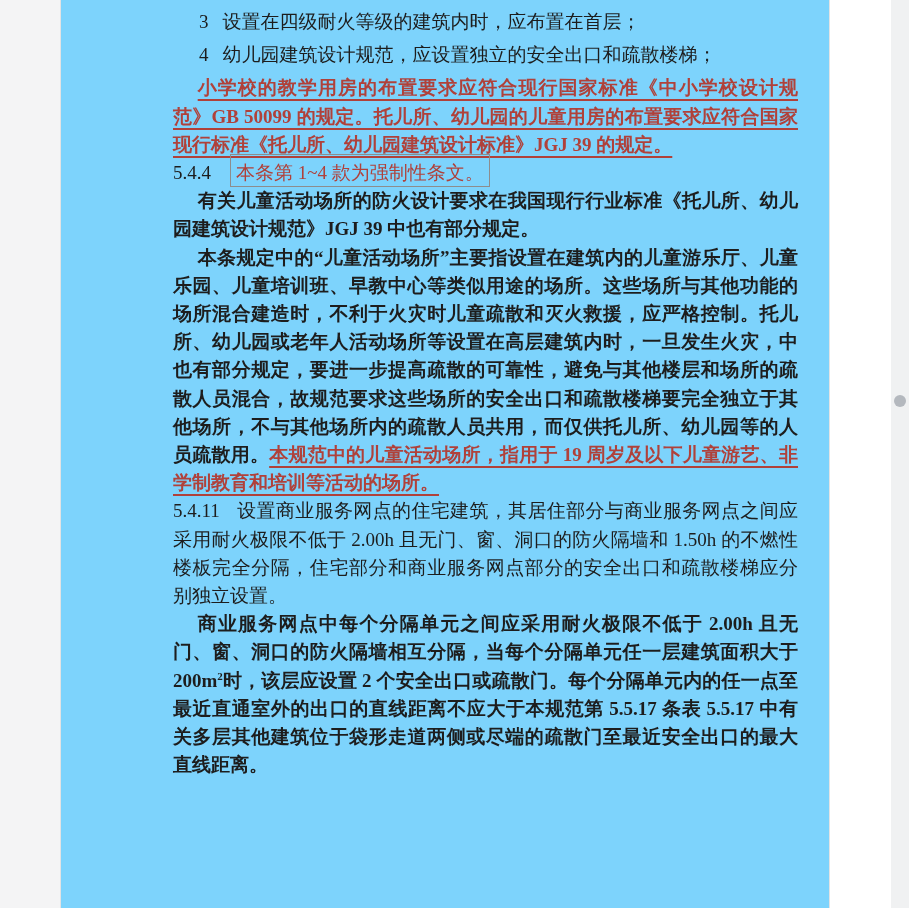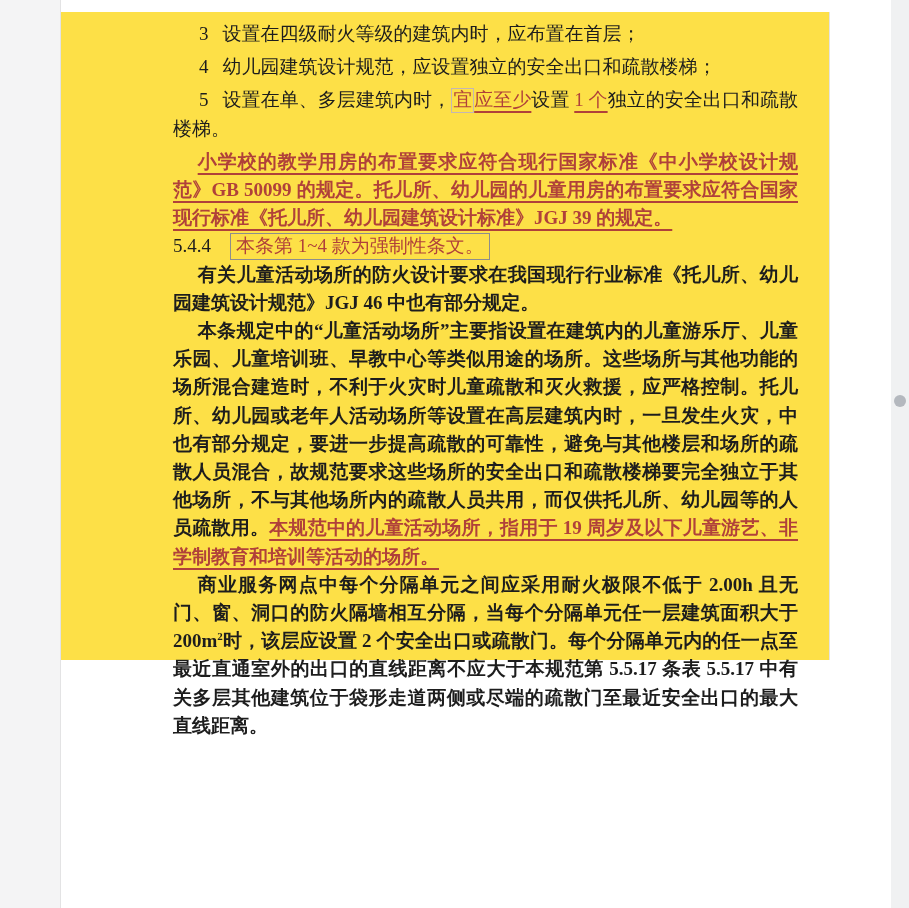--- a/index.html
+++ b/index.html
@@ -10,36 +10,36 @@
   body{
     width:909px;height:908px;overflow:hidden;background:#ffffff;
     font-family:"Liberation Serif","DejaVu Serif",serif;color:var(--ink);
     position:relative;
   }
   .left-margin{
     position:absolute;left:0;top:0;width:60px;height:908px;
     background:var(--margin-bg);border-right:1px solid var(--page-border);
   }
   .doc-page{
-    position:absolute;left:61px;top:12px;width:769px;height:648px;background:#fde047;
+    position:absolute;left:61px;top:0;width:769px;height:908px;background:#7dd3fc;
     border-right:1px solid var(--page-border);box-sizing:border-box;
   }
   .content{
     position:absolute;left:112px;top:8px;width:625px;
     font-size:19px;line-height:28.2px;text-align:justify;
   }
   p.line{margin:0;}
   p.list{margin-bottom:5px;}
   p.indent{text-indent:1.3em;font-weight:bold;}
   .seg-n{color:var(--ink);}
   .seg-b{font-weight:bold;font-family:"Liberation Sans","DejaVu Sans",sans-serif;}
   .seg-ru{color:var(--red);text-decoration:underline;text-decoration-thickness:1.5px;text-underline-offset:5px;}
   .seg-rbox{
     color:var(--red);border:1px solid var(--box-border);
-    padding:1px 5px 3px 5px;margin-left:2px;
+    padding:7px 5px 3px 5px;margin-left:2px;
   }
   .seg-rdel{
     color:var(--red);border:1px solid var(--delbox-border);
     padding:0 1px 2px 1px;
   }
   .seg-num{margin-right:0.9em;}
   .seg-numli{display:inline-block;margin-left:26px;margin-right:14px;text-indent:0;}
   sup.seg-sup{font-size:11px;line-height:0;}
   .scroll-track{
     position:absolute;right:0;top:0;width:18px;height:908px;background:var(--track);
@@ -51,24 +51,24 @@
 </style>
 </head>
 <body>
 
 <div class="left-margin"></div>
 
 <div class="doc-page">
   <div class="content">
       <p class="line list"><span class="seg-numli">3</span><span class="seg-n">设置在四级耐火等级的建筑内时，应布置在首层；</span></p>
       <p class="line list"><span class="seg-numli">4</span><span class="seg-n">幼儿园建筑设计规范，应设置独立的安全出口和疏散楼梯；</span></p>
-      <p class="line list"><span class="seg-numli">5</span><span class="seg-n">设置在单、多层建筑内时，</span><span class="seg-rdel">宜</span><span class="seg-ru">应至少</span><span class="seg-n">设置 </span><span class="seg-ru">1 个</span><span class="seg-n">独立的安全出口和疏散楼梯。</span></p>
       <p class="line indent"><span class="seg-ru">小学校的教学用房的布置要求应符合现行国家标准《中小学校设计规范》GB 50099 的规定。托儿所、幼儿园的儿童用房的布置要求应符合国家现行标准《托儿所、幼儿园建筑设计标准》JGJ 39 的规定。</span></p>
       <p class="line"><span class="seg-num">5.4.4</span><span class="seg-rbox">本条第 1~4 款为强制性条文。</span></p>
-      <p class="line indent"><span class="seg-n">有关儿童活动场所的防火设计要求在我国现行行业标准《托儿所、幼儿园建筑设计规范》JGJ 46 中也有部分规定。</span></p>
+      <p class="line indent"><span class="seg-n">有关儿童活动场所的防火设计要求在我国现行行业标准《托儿所、幼儿园建筑设计规范》JGJ 39 中也有部分规定。</span></p>
       <p class="line indent"><span class="seg-n">本条规定中的“儿童活动场所”主要指设置在建筑内的儿童游乐厅、儿童乐园、儿童培训班、早教中心等类似用途的场所。这些场所与其他功能的场所混合建造时，不利于火灾时儿童疏散和灭火救援，应严格控制。托儿所、幼儿园或老年人活动场所等设置在高层建筑内时，一旦发生火灾，中也有部分规定，要进一步提高疏散的可靠性，避免与其他楼层和场所的疏散人员混合，故规范要求这些场所的安全出口和疏散楼梯要完全独立于其他场所，不与其他场所内的疏散人员共用，而仅供托儿所、幼儿园等的人员疏散用。</span><span class="seg-ru">本规范中的儿童活动场所，指用于 19 周岁及以下儿童游艺、非学制教育和培训等活动的场所。</span></p>
+      <p class="line"><span class="seg-num">5.4.11</span><span class="seg-n">设置商业服务网点的住宅建筑，其居住部分与商业服务网点之间应采用耐火极限不低于 2.00h 且无门、窗、洞口的防火隔墙和 1.50h 的不燃性楼板完全分隔，住宅部分和商业服务网点部分的安全出口和疏散楼梯应分别独立设置。</span></p>
       <p class="line indent"><span class="seg-n">商业服务网点中每个分隔单元之间应采用耐火极限不低于 2.00h 且无门、窗、洞口的防火隔墙相互分隔，当每个分隔单元任一层建筑面积大于 200m</span><sup class="seg-sup">2</sup><span class="seg-n">时，该层应设置 2 个安全出口或疏散门。每个分隔单元内的任一点至最近直通室外的出口的直线距离不应大于本规范第 5.5.17 条表 5.5.17 中有关多层其他建筑位于袋形走道两侧或尽端的疏散门至最近安全出口的最大直线距离。</span></p>
     </div>
 </div>
 
 <div class="scroll-track">
   <div class="scroll-thumb"></div>
 </div>
 
 </body></html>

